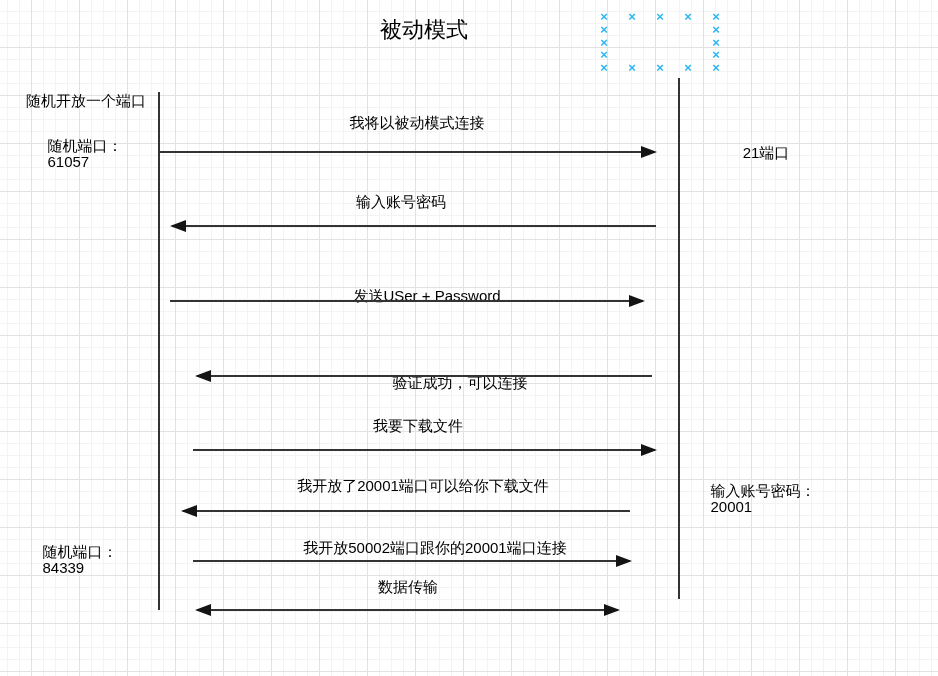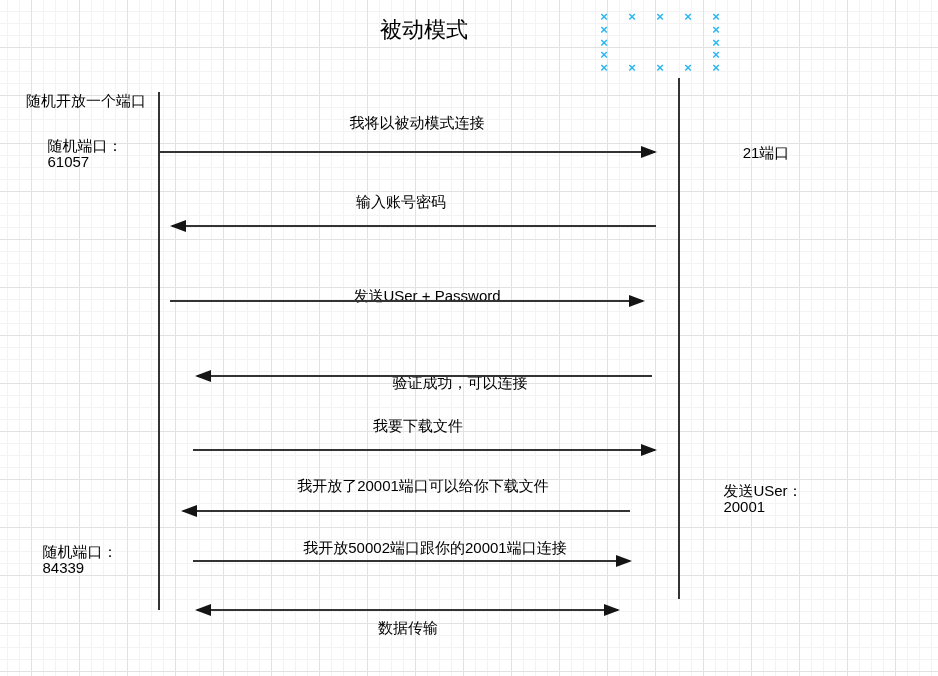--- a/index.html
+++ b/index.html
@@ -104,21 +104,21 @@
   <div class="note" style="left:86px;top:93px">随机开放一个端口</div>
 
   <div class="note" style="left:85px;top:138px">
     <div>随机端口：</div>
     <div>61057</div>
   </div>
 
   <div class="note" style="left:766px;top:145px">21端口</div>
 
   <div class="note" style="left:763px;top:483px">
-    <div>发送USer：</div>
+    <div>输入账号密码：</div>
     <div>20001</div>
   </div>
 
   <div class="note" style="left:80px;top:544px">
     <div>随机端口：</div>
     <div>84339</div>
   </div>
 
   <div id="messages-layer">
       <div class="msg-label" style="left: 417px; top: 115px;">我将以被动模式连接</div>
@@ -128,17 +128,17 @@
       <div class="msg-label" style="left: 427px; top: 268px; margin-top: 20px;">发送USer + Password</div>
       <div class="arrow dir-right" style="left: 170px; top: 300px; width: 473px;"></div>
       <div class="msg-label" style="left: 460px; top: 343px; margin-top: 32px;">验证成功，可以连接</div>
       <div class="arrow dir-left" style="left: 197px; top: 375px; width: 455px;"></div>
       <div class="msg-label" style="left: 418px; top: 418px;">我要下载文件</div>
       <div class="arrow dir-right" style="left: 193px; top: 449px; width: 462px;"></div>
       <div class="msg-label" style="left: 423px; top: 478px;">我开放了20001端口可以给你下载文件</div>
       <div class="arrow dir-left" style="left: 183px; top: 510px; width: 447px;"></div>
       <div class="msg-label" style="left: 435px; top: 540px;">我开放50002端口跟你的20001端口连接</div>
       <div class="arrow dir-right" style="left: 193px; top: 560px; width: 437px;"></div>
-      <div class="msg-label" style="left: 408px; top: 579px; margin-top: 41px;">数据传输</div>
+      <div class="msg-label" style="left: 408px; top: 579px;">数据传输</div>
       <div class="arrow dir-both" style="left: 197px; top: 609px; width: 421px;"></div>
     </div>
 
 </div>
 
 </body></html>

